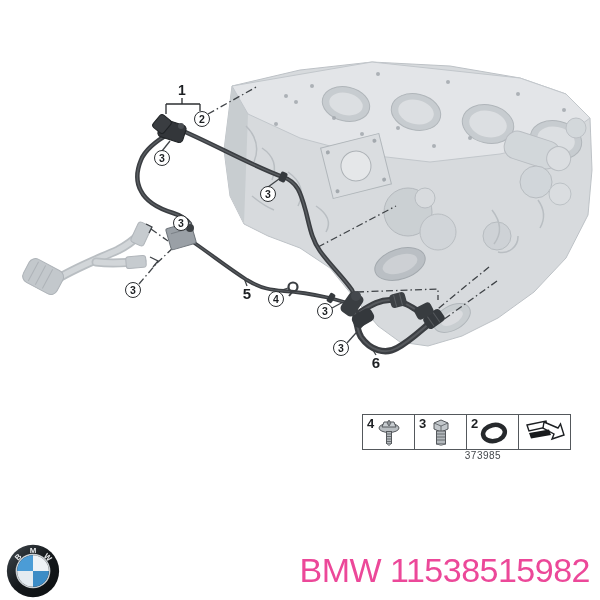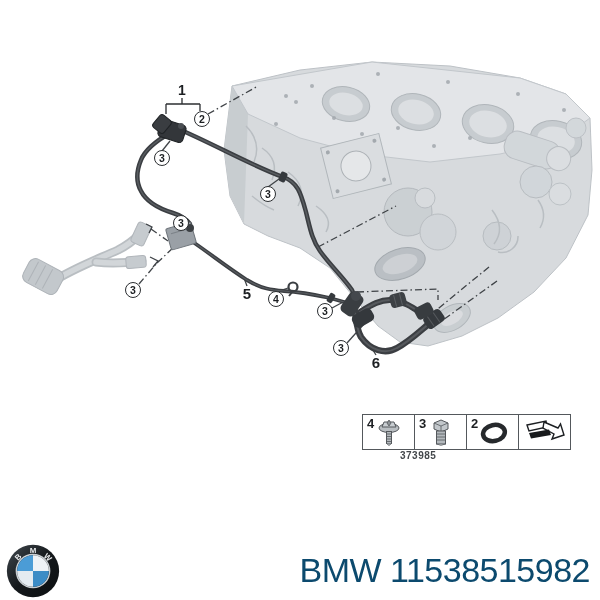--- a/index.html
+++ b/index.html
@@ -15,26 +15,26 @@
     font-size:10.5px;font-weight:bold;line-height:1;}
   .co.plain{font-size:15px;font-weight:bold;}
 
   
   .legend{position:absolute;left:362px;top:414px;width:209px;height:36px;display:flex;
     border:1.5px solid #54585c;background:#fff;box-sizing:border-box;z-index:4;}
   .legend .cell{flex:1 1 0;position:relative;border-right:1.5px solid #54585c;display:flex;
     align-items:center;justify-content:center;}
   .legend .cell:last-child{border-right:none;}
   .legend .num{position:absolute;left:4px;top:1px;font-size:13px;font-weight:bold;color:#1c1f22;}
-  .fignum{position:absolute;left:400px;top:450px;width:166px;text-align:left;
-    font-size:10px;color:#44484c;letter-spacing:.5px;z-index:4;font-weight:bold;}
+  .fignum{position:absolute;left:400px;top:450px;width:166px;text-align:center;
+    font-size:10px;color:#44484c;letter-spacing:.5px;z-index:4;}
 
   
   .footer-logo{position:absolute;left:5px;top:543px;z-index:6;}
-  .part-text{position:absolute;right:10px;top:551px;font-size:34px;color:#0c4a6e;
+  .part-text{position:absolute;right:10px;top:551px;font-size:34px;color:#ec4899;
     letter-spacing:-0.5px;white-space:nowrap;z-index:6;}
 </style>
 </head>
 <body>
 
 <div class="page">
 
   <div class="diagram-layer">
     <svg width="600" height="600" viewBox="0 0 600 600">
 

